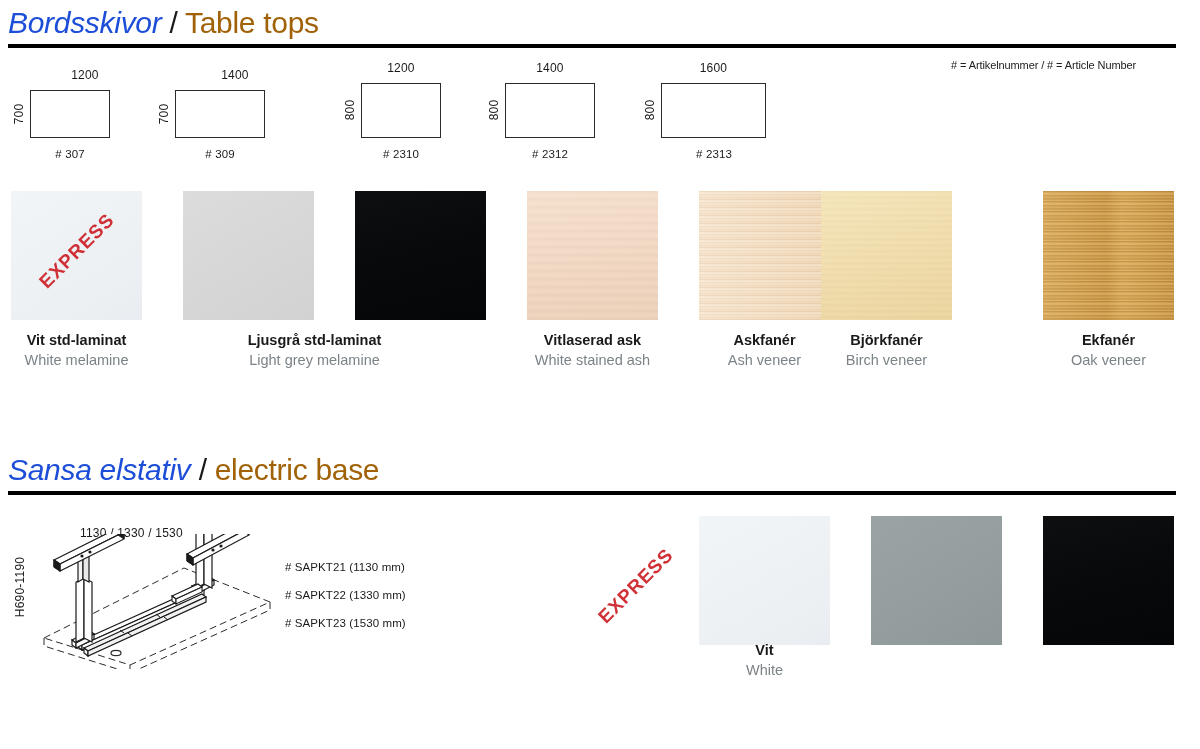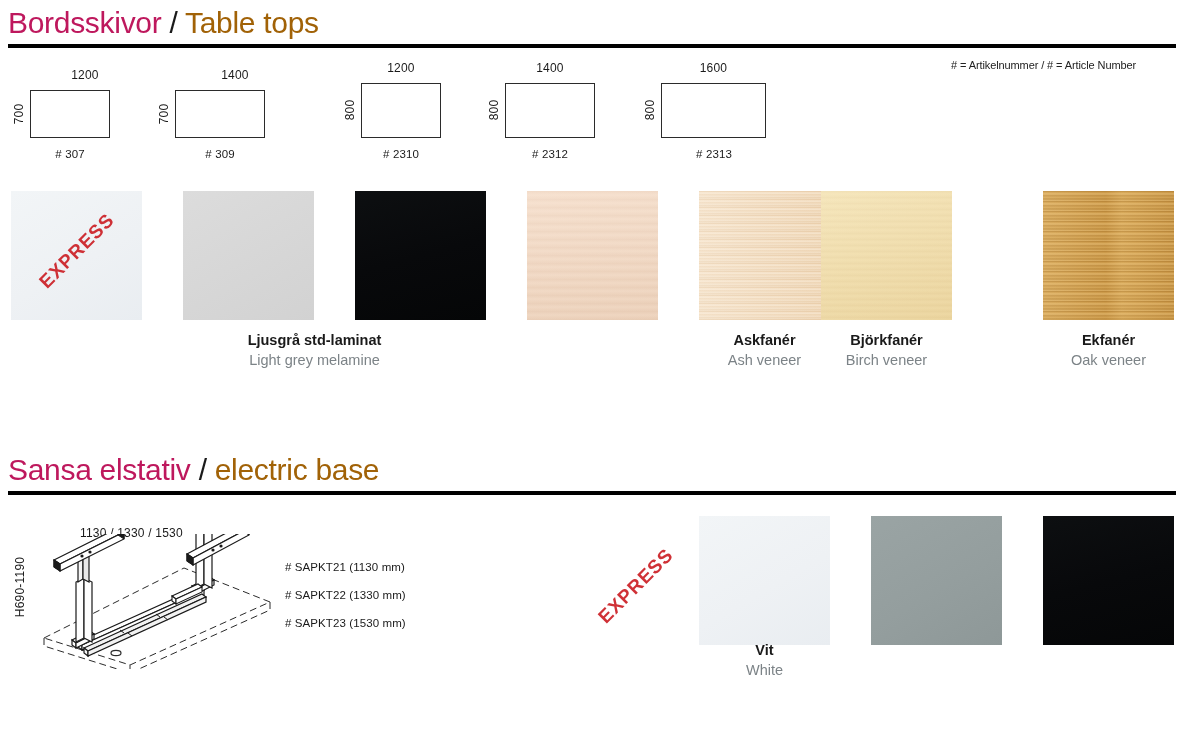--- a/index.html
+++ b/index.html
@@ -19,21 +19,21 @@
   
   .section-title {
     position: absolute;
     left: 8px;
     font-size: 30px;
     font-weight: 400;
     letter-spacing: -0.3px;
     white-space: nowrap;
     line-height: 1;
   }
-  .section-title .sv { color: #be185d; }
+  .section-title .sv { color: #1d4ed8; font-style: italic; }
   .section-title .sep { color: #1a1a1a; font-weight: 300; }
   .section-title .en { color: #a16207; }
 
   .rule {
     position: absolute;
     left: 8px;
     width: 1168px;
     height: 4px;
     background: #000000;
   }
@@ -270,20 +270,24 @@
   <div class="tt-rect" style="left:0; top:22px; width:105px; height:55px;"></div>
   <div class="tt-depth" style="left:-26px; top:42px; width:30px; text-align:center;">800</div>
   <div class="tt-art" style="left:-17px; top:87px; width:140px;"># 2313</div>
 </div>
 
 <div class="swatch-wrap" style="left:11px; top:191px; width:131px; height:129px;">
   <div class="swatch" style="width:131px; height:129px;">
       <div class="flat-white"></div>
     </div>
   <div class="express" style="left:-2px; top:49px; width:136px; text-align:center;">EXPRESS</div>
+  <div class="swatch-caption" style="top:140px;">
+    <span class="cap-sv">Vit std-laminat</span>
+    <span class="cap-en">White melamine</span>
+  </div>
 </div>
 
 <div class="swatch-wrap" style="left:183px; top:191px; width:131px; height:129px;padding-left:44px;">
   <div class="swatch" style="width:131px; height:129px;">
       <div class="flat-lightgrey"></div>
     </div>
   <div class="swatch-caption" style="top:140px;">
     <span class="cap-sv">Ljusgrå std-laminat</span>
     <span class="cap-en">Light grey melamine</span>
   </div>
@@ -292,20 +296,24 @@
 <div class="swatch-wrap" style="left:355px; top:191px; width:131px; height:129px;">
   <div class="swatch" style="width:131px; height:129px;">
       <div class="flat-black"></div>
     </div>
 </div>
 
 <div class="swatch-wrap" style="left:527px; top:191px; width:131px; height:129px;">
   <div class="swatch" style="width:131px; height:129px;">
       <div class="grain-white-ash"></div>
     </div>
+  <div class="swatch-caption" style="top:140px;">
+    <span class="cap-sv">Vitlaserad ask</span>
+    <span class="cap-en">White stained ash</span>
+  </div>
 </div>
 
 <div class="swatch-wrap" style="left:699px; top:191px; width:131px; height:129px;">
   <div class="swatch" style="width:131px; height:129px;">
       <div class="grain-ash"></div>
     </div>
   <div class="swatch-caption" style="top:140px;">
     <span class="cap-sv">Askfanér</span>
     <span class="cap-en">Ash veneer</span>
   </div>

